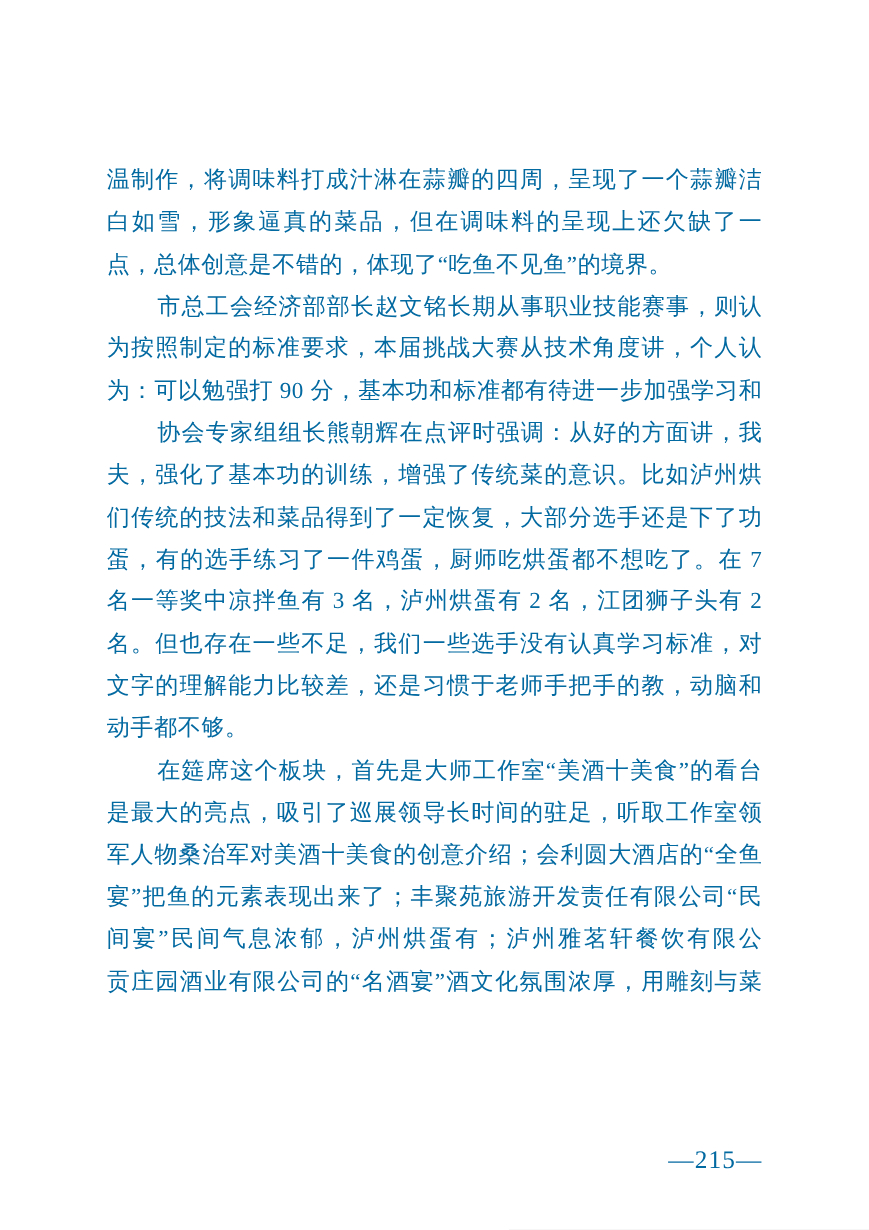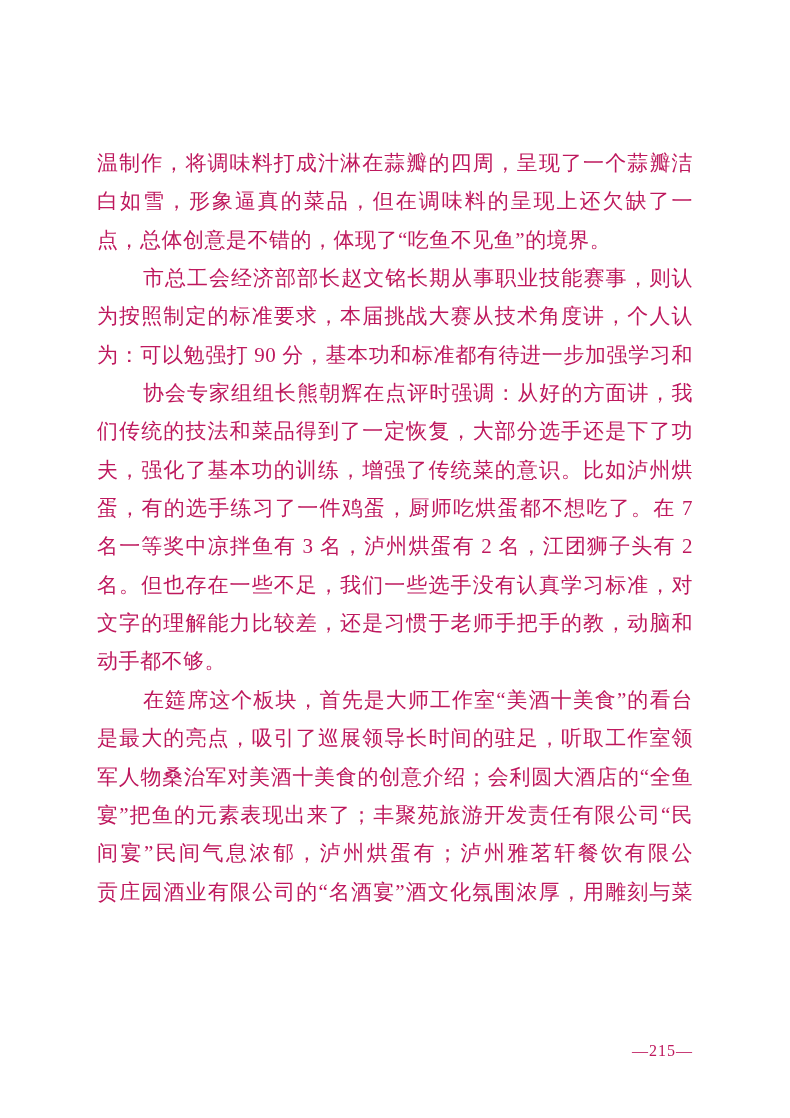--- a/index.html
+++ b/index.html
@@ -8,21 +8,21 @@
     background: #e8e8e8;
   }
   .page {
     position: relative;
     width: 790px;
     height: 1118px;
     margin: 0 auto;
     background: #ffffff;
     overflow: hidden;
     font-family: "Liberation Serif", "DejaVu Serif", serif;
-    color: #be185d;
+    color: #0369a1;
   }
   .text-block {
     position: absolute;
     left: 97px;
     top: 144px;
     width: 596px;
     font-size: 21px;
   }
   .para {
     margin: 0;
@@ -43,21 +43,21 @@
   }
   .line.indent {
     padding-left: 46px;
   }
   .footer {
     position: absolute;
     left: 97px;
     top: 1042px;
     width: 596px;
     text-align: right;
-    font-size: 16px;
+    font-size: 23px;
     letter-spacing: 1px;
   }
 </style>
 </head>
 <body>
 
 <div class="page">
 
   <div class="text-block">
 
@@ -68,22 +68,22 @@
     </div>
 
     <div class="para">
       <div class="line indent">市总工会经济部部长赵文铭长期从事职业技能赛事，则认</div>
       <div class="line">为按照制定的标准要求，本届挑战大赛从技术角度讲，个人认</div>
       <div class="line">为：可以勉强打 90 分，基本功和标准都有待进一步加强学习和</div>
     </div>
 
     <div class="para">
       <div class="line indent">协会专家组组长熊朝辉在点评时强调：从好的方面讲，我</div>
+      <div class="line">夫，强化了基本功的训练，增强了传统菜的意识。比如泸州烘</div>
       <div class="line">们传统的技法和菜品得到了一定恢复，大部分选手还是下了功</div>
-      <div class="line">夫，强化了基本功的训练，增强了传统菜的意识。比如泸州烘</div>
       <div class="line">蛋，有的选手练习了一件鸡蛋，厨师吃烘蛋都不想吃了。在 7</div>
       <div class="line">名一等奖中凉拌鱼有 3 名，泸州烘蛋有 2 名，江团狮子头有 2</div>
       <div class="line">名。但也存在一些不足，我们一些选手没有认真学习标准，对</div>
       <div class="line">文字的理解能力比较差，还是习惯于老师手把手的教，动脑和</div>
       <div class="line para-end">动手都不够。</div>
     </div>
 
     <div class="para">
       <div class="line indent">在筵席这个板块，首先是大师工作室“美酒十美食”的看台</div>
       <div class="line">是最大的亮点，吸引了巡展领导长时间的驻足，听取工作室领</div>

